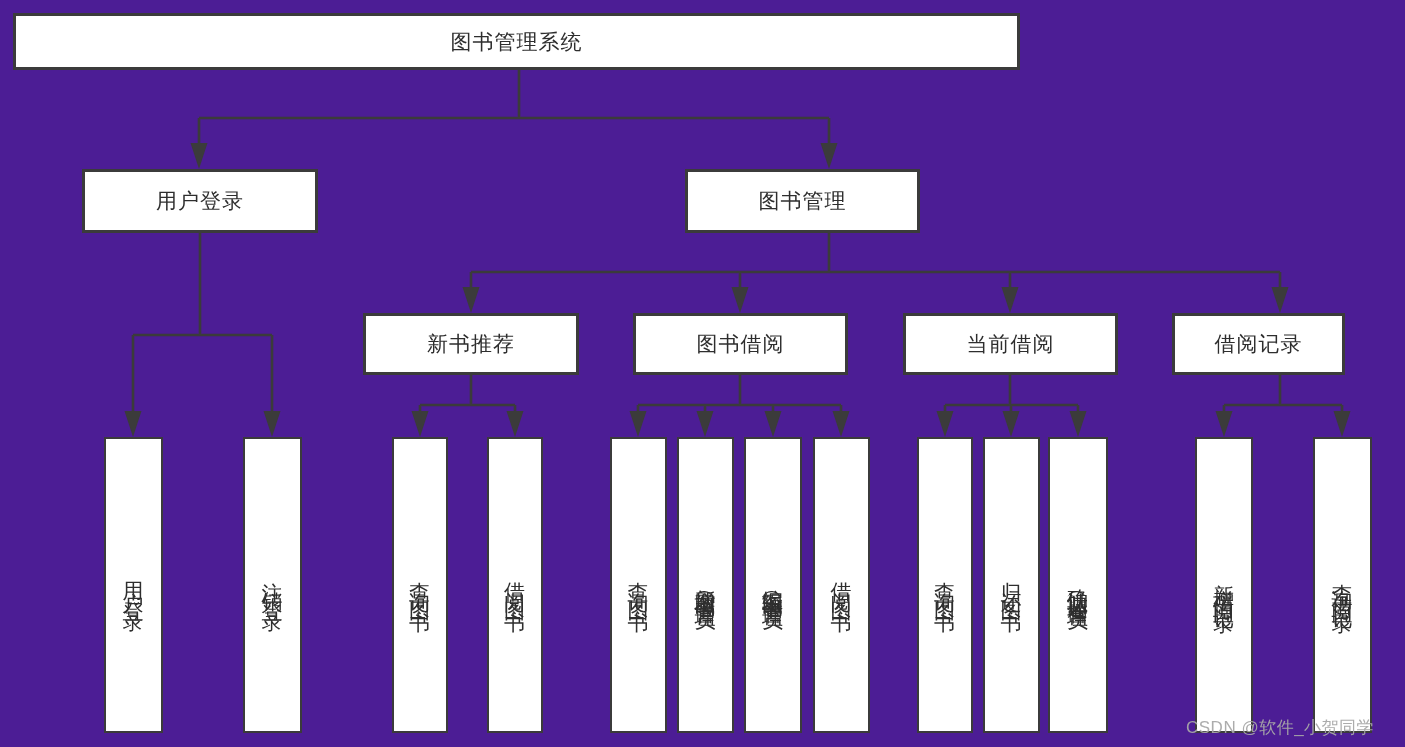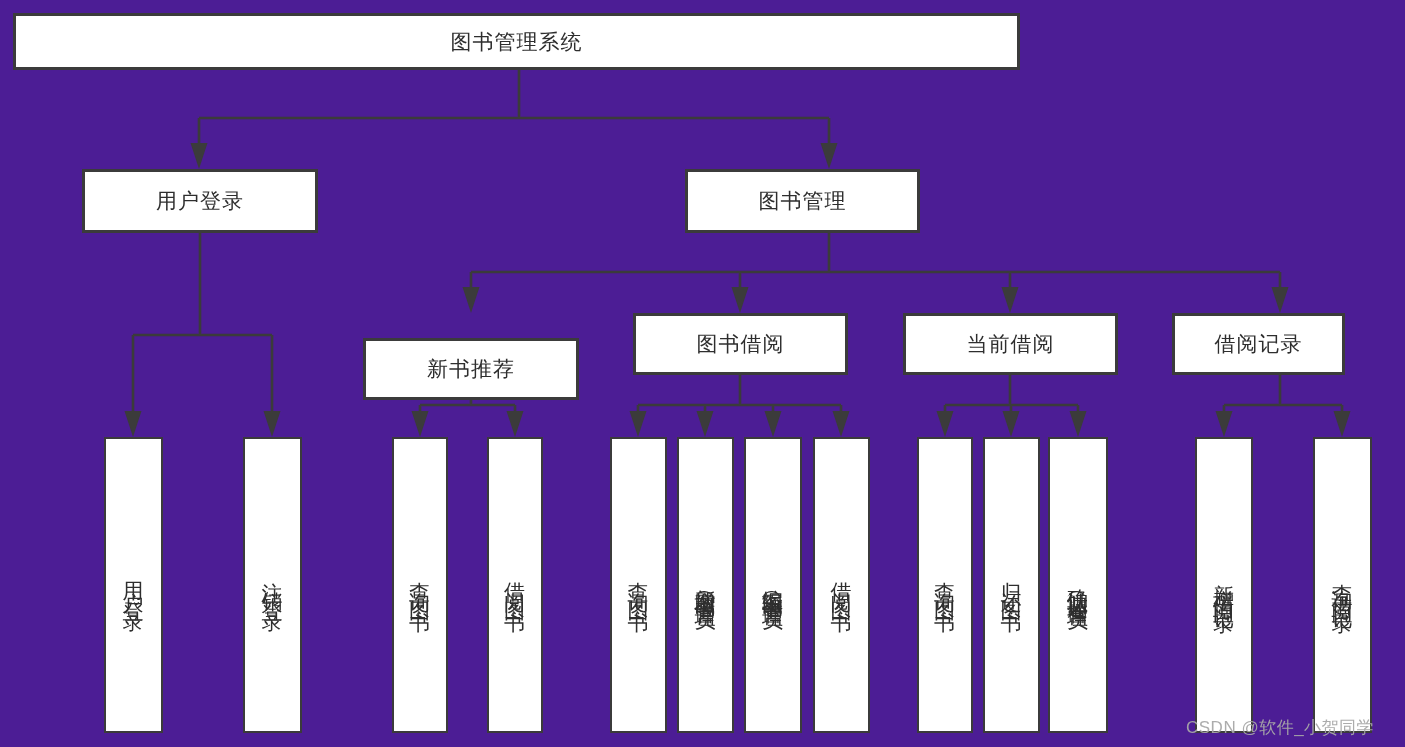--- a/index.html
+++ b/index.html
@@ -101,21 +101,21 @@
       <polygon points="1215.5,411 1232.5,411 1224,437"></polygon>
       <polygon points="1333.5,411 1350.5,411 1342,437"></polygon>
     </g>
   </svg>
 
   <div class="node" style="left:13px; top:13px; width:1007px; height:57px;">图书管理系统</div>
 
   <div class="node" style="left:82px; top:169px; width:236px; height:64px;">用户登录</div>
   <div class="node" style="left:685px; top:169px; width:235px; height:64px;">图书管理</div>
 
-  <div class="node" style="left:363px; top:313px; width:216px; height:62px;margin-top:25px;">新书推荐</div>
+  <div class="node" style="left:363px; top:313px; width:216px; height:62px;">新书推荐</div>
   <div class="node" style="left:903px; top:313px; width:215px; height:62px;">当前借阅</div>
   <div class="node" style="left:633px; top:313px; width:215px; height:62px;">图书借阅</div>
   <div class="node" style="left:1172px; top:313px; width:173px; height:62px;">借阅记录</div>
 
   <div class="node vnode" style="left:104px; top:437px; width:59px; height:296px;">用户登录</div>
   <div class="node vnode" style="left:243px; top:437px; width:59px; height:296px;">注销登录</div>
 
   <div class="node vnode" style="left:392px; top:437px; width:56px; height:296px;">查询图书</div>
   <div class="node vnode" style="left:487px; top:437px; width:56px; height:296px;">借阅图书</div>
 

